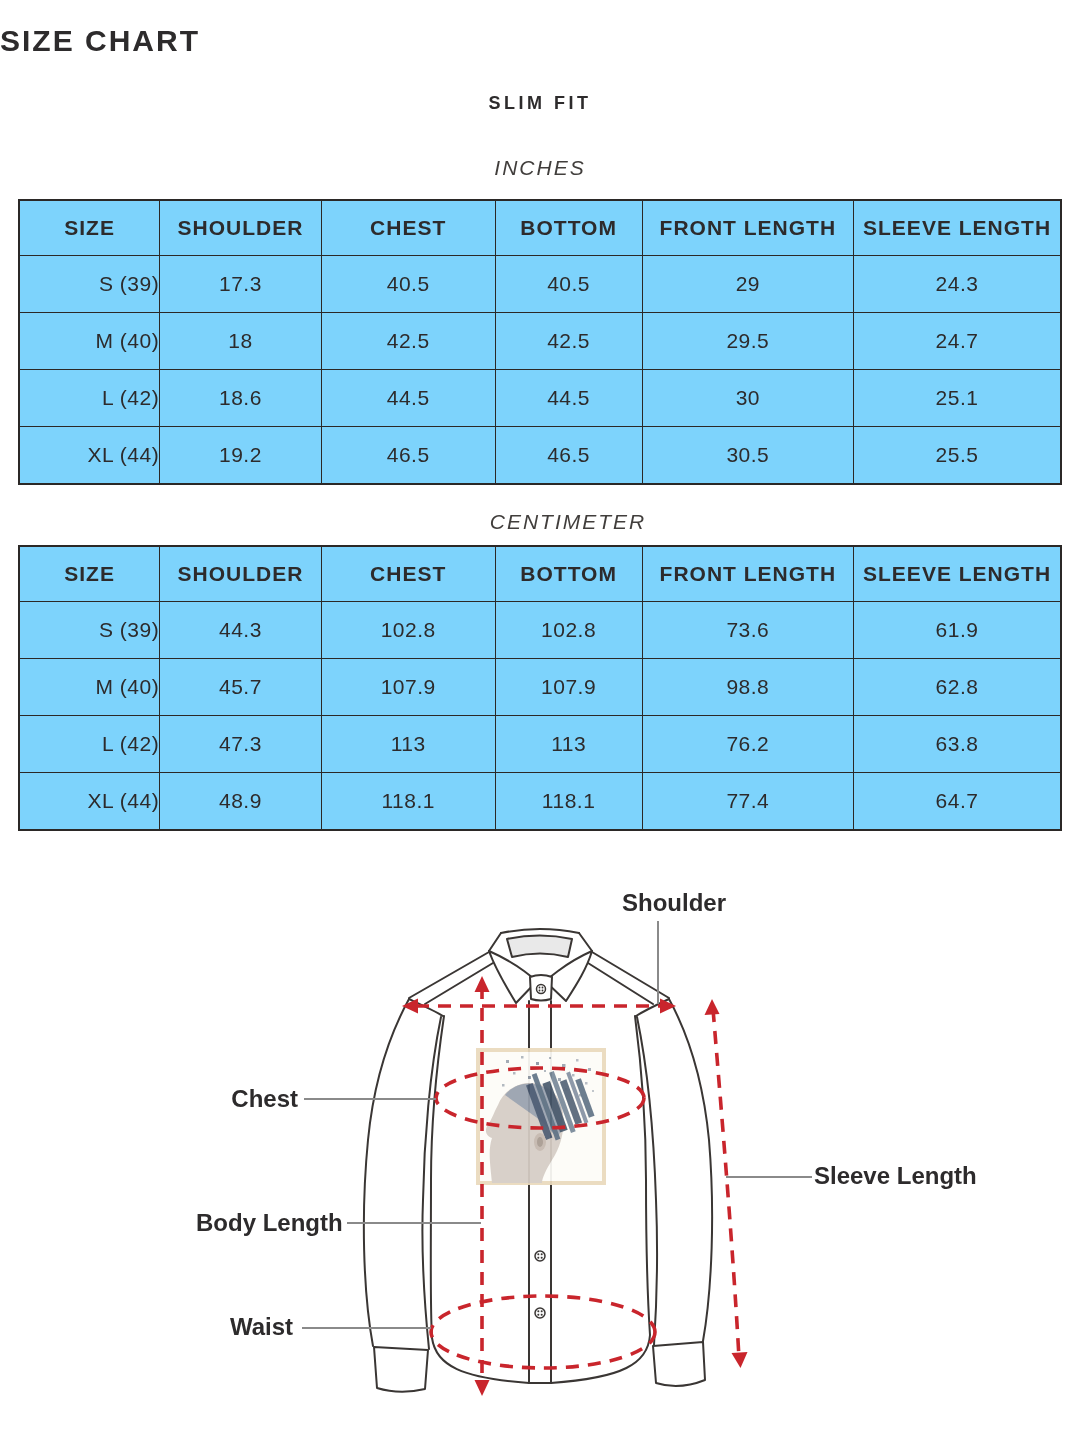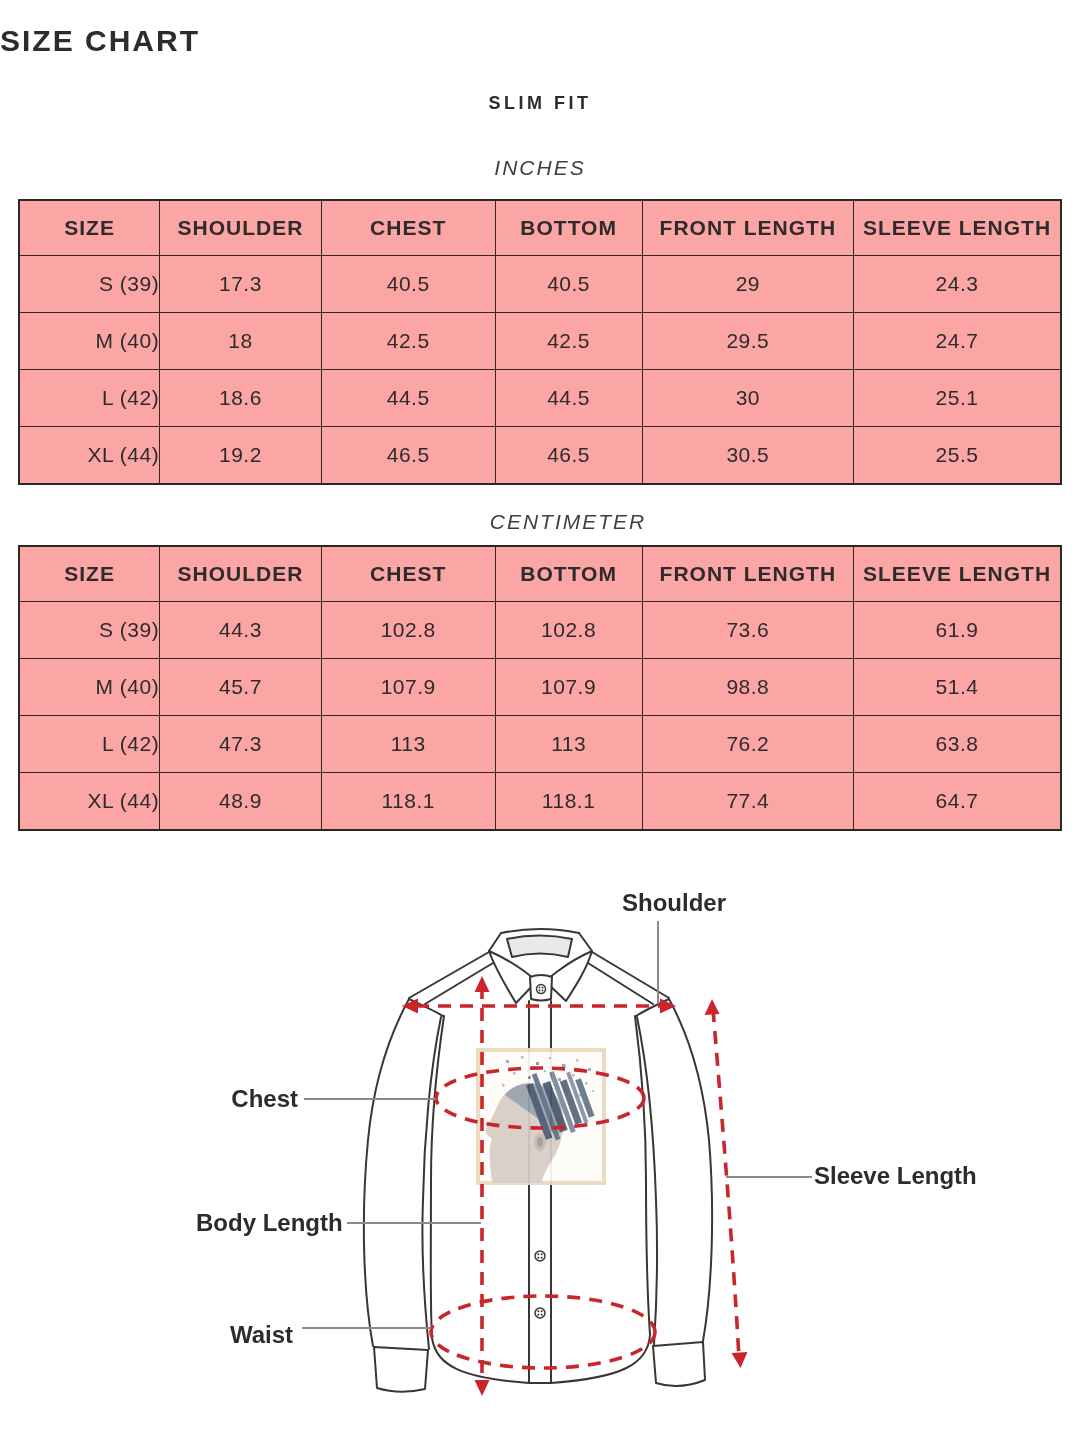--- a/index.html
+++ b/index.html
@@ -27,21 +27,21 @@
   }
   .unit-label{
     position:absolute;left:0;width:1080px;text-align:center;
     font-size:21px;font-weight:400;letter-spacing:2px;color:#413e3c;font-style:italic;
   }
   .unit-inches{top:156px;}
   .unit-cm{top:510px;padding-left:28px;}
 
   table.size-table{
     position:absolute;left:18px;width:1044px;border-collapse:collapse;
-    table-layout:fixed;background:#fca5a5;
+    table-layout:fixed;background:#7dd3fc;
   }
   .table-inches{top:199px;}
   .table-cm{top:545px;}
   table.size-table th, table.size-table td{
     border:1px solid var(--table-border);
     text-align:center;vertical-align:middle;
     font-size:21px;color:var(--text);padding:0;
   }
   table.size-table{border:2px solid var(--table-border);}
   table.size-table th{height:54px;font-weight:600;letter-spacing:1px;}
@@ -50,21 +50,21 @@
 
   .diagram{position:absolute;top:860px;left:0;width:1080px;height:580px;}
   .diagram-label{
     position:absolute;font-size:24px;font-weight:700;color:var(--text);
     white-space:nowrap;line-height:1.1;
   }
   .label-shoulder{left:601px;top:890px;width:146px;text-align:center;}
   .label-chest{left:180px;top:1086px;width:118px;text-align:right;}
   .label-sleeve{left:814px;top:1163px;}
   .label-body{left:196px;top:1210px;width:142px;text-align:right;}
-  .label-waist{left:175px;top:1314px;width:118px;text-align:right;margin-top:8px;}
+  .label-waist{left:175px;top:1314px;width:118px;text-align:right;}
 
   
   .outline{fill:none;stroke:var(--ink);stroke-width:2;stroke-linejoin:round;stroke-linecap:round;}
   .outline-fill{fill:#ffffff;stroke:var(--ink);stroke-width:2;stroke-linejoin:round;}
   .collar-band{fill:var(--collar-fill);stroke:var(--ink);stroke-width:2;stroke-linejoin:round;}
   .red-dash{fill:none;stroke:var(--accent-red);stroke-width:3.6;stroke-dasharray:13 9;}
   .red-fill{fill:var(--accent-red);stroke:none;}
   .callout{stroke:var(--line-gray);stroke-width:2;fill:none;}
   .btn{fill:#f7f7f7;stroke:#3a3634;stroke-width:1.5;}
   .btn-dot{fill:#3a3634;}
@@ -161,21 +161,21 @@
         <td>102.8</td>
         <td>73.6</td>
         <td>61.9</td>
       </tr>
       <tr>
         <td>M (40)</td>
         <td>45.7</td>
         <td>107.9</td>
         <td>107.9</td>
         <td>98.8</td>
-        <td>51.4</td>
+        <td>62.8</td>
       </tr>
       <tr>
         <td>L (42)</td>
         <td>47.3</td>
         <td>113</td>
         <td>113</td>
         <td>76.2</td>
         <td>63.8</td>
       </tr>
       <tr>

